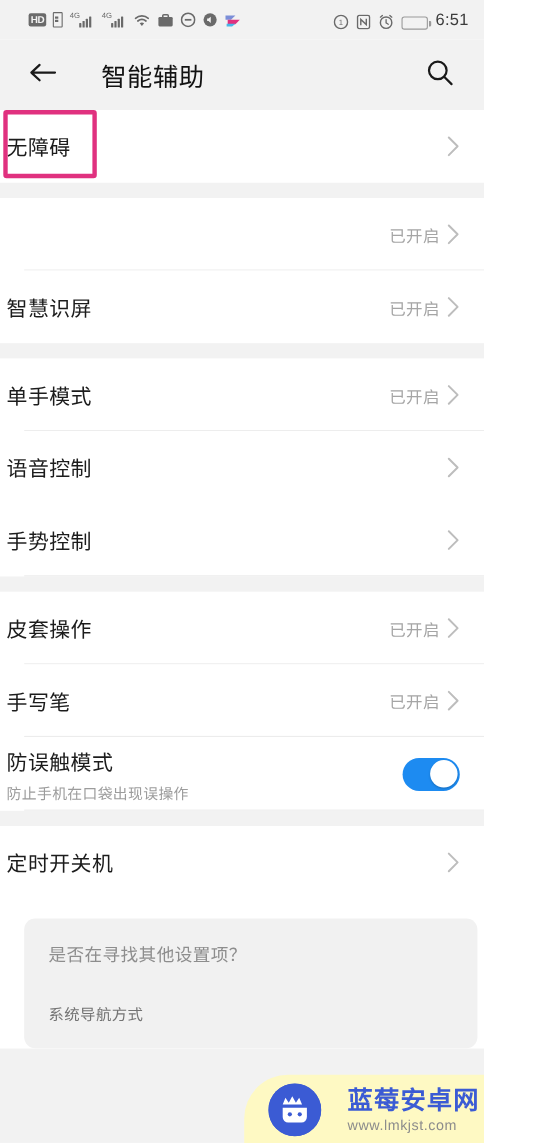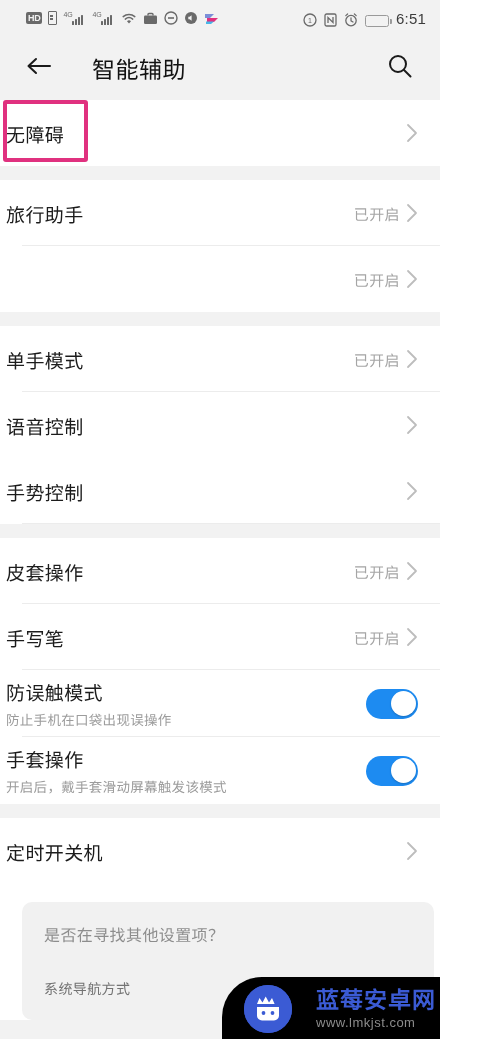--- a/index.html
+++ b/index.html
@@ -298,21 +298,21 @@
   }
 
   
   .watermark {
     position: absolute;
     right: 0;
     bottom: 0;
     display: flex;
     align-items: center;
     gap: 24px;
-    background: #000000;
+    background: #fef9c3;
     border-top-left-radius: 40px;
     padding: 8px 4px 6px 22px;
   }
   .wm-logo {
     width: 48px;
     height: 48px;
     border-radius: 50%;
     background: #3b5bd4;
     position: relative;
     flex: 0 0 auto;
@@ -451,34 +451,34 @@
               </svg>
           </span>
         </div>
       </div>
     </div>
 
     <div class="gap"></div>
 
     <div class="group">
       <div class="row">
-        <div class="row-texts">
-          <div class="row-title">旅行助手</div>
-        </div>
         <div class="row-right">
           <span class="row-value">已开启</span>
           <span class="chev">
             <svg width="12" height="20" viewBox="0 0 12 20">
                 <path d="M2 2l8 8-8 8" stroke="#bdbdbd" stroke-width="1.8" fill="none" stroke-linecap="round" stroke-linejoin="round"></path>
               </svg>
           </span>
         </div>
         <div class="divider"></div>
       </div>
       <div class="row last">
+        <div class="row-texts">
+          <div class="row-title">智慧识屏</div>
+        </div>
         <div class="row-right">
           <span class="row-value">已开启</span>
           <span class="chev">
             <svg width="12" height="20" viewBox="0 0 12 20">
                 <path d="M2 2l8 8-8 8" stroke="#bdbdbd" stroke-width="1.8" fill="none" stroke-linecap="round" stroke-linejoin="round"></path>
               </svg>
           </span>
         </div>
       </div>
     </div>
@@ -562,31 +562,20 @@
         <div class="row-texts">
           <div class="row-title">防误触模式</div>
           <div class="row-sub">防止手机在口袋出现误操作</div>
         </div>
         <div class="row-right">
           <div class="toggle on">
             <span class="knob"></span>
           </div>
         </div>
         <div class="divider"></div>
-      </div>
-      <div class="row tall last">
-        <div class="row-texts">
-          <div class="row-title">手套操作</div>
-          <div class="row-sub">开启后，戴手套滑动屏幕触发该模式</div>
-        </div>
-        <div class="row-right">
-          <div class="toggle on">
-            <span class="knob"></span>
-          </div>
-        </div>
       </div>
     </div>
 
     <div class="gap"></div>
 
     <div class="group">
       <div class="row last">
         <div class="row-texts">
           <div class="row-title">定时开关机</div>
         </div>

